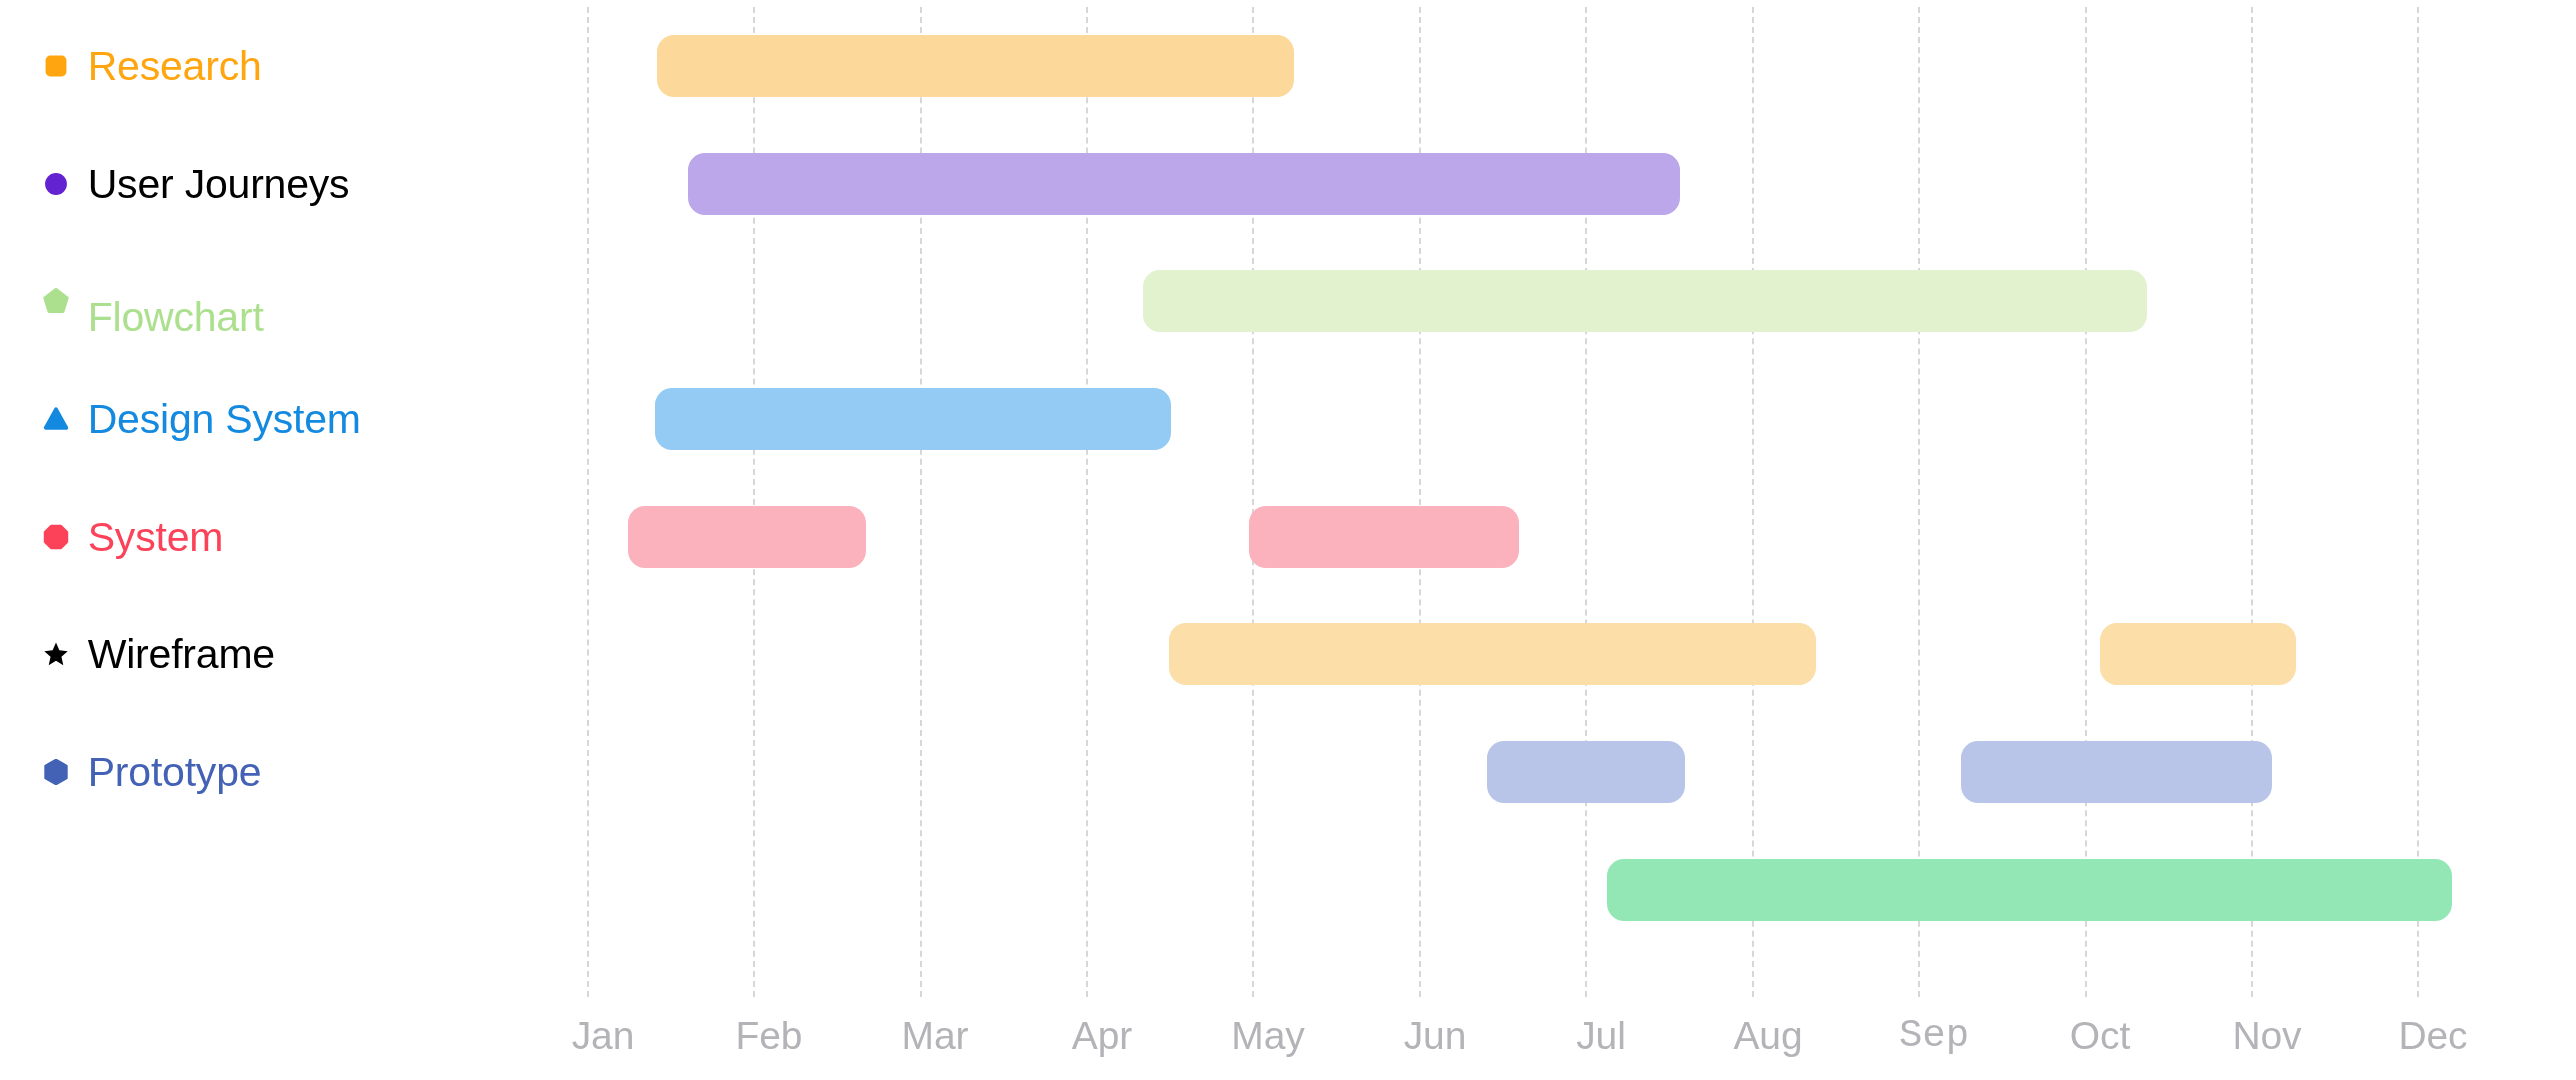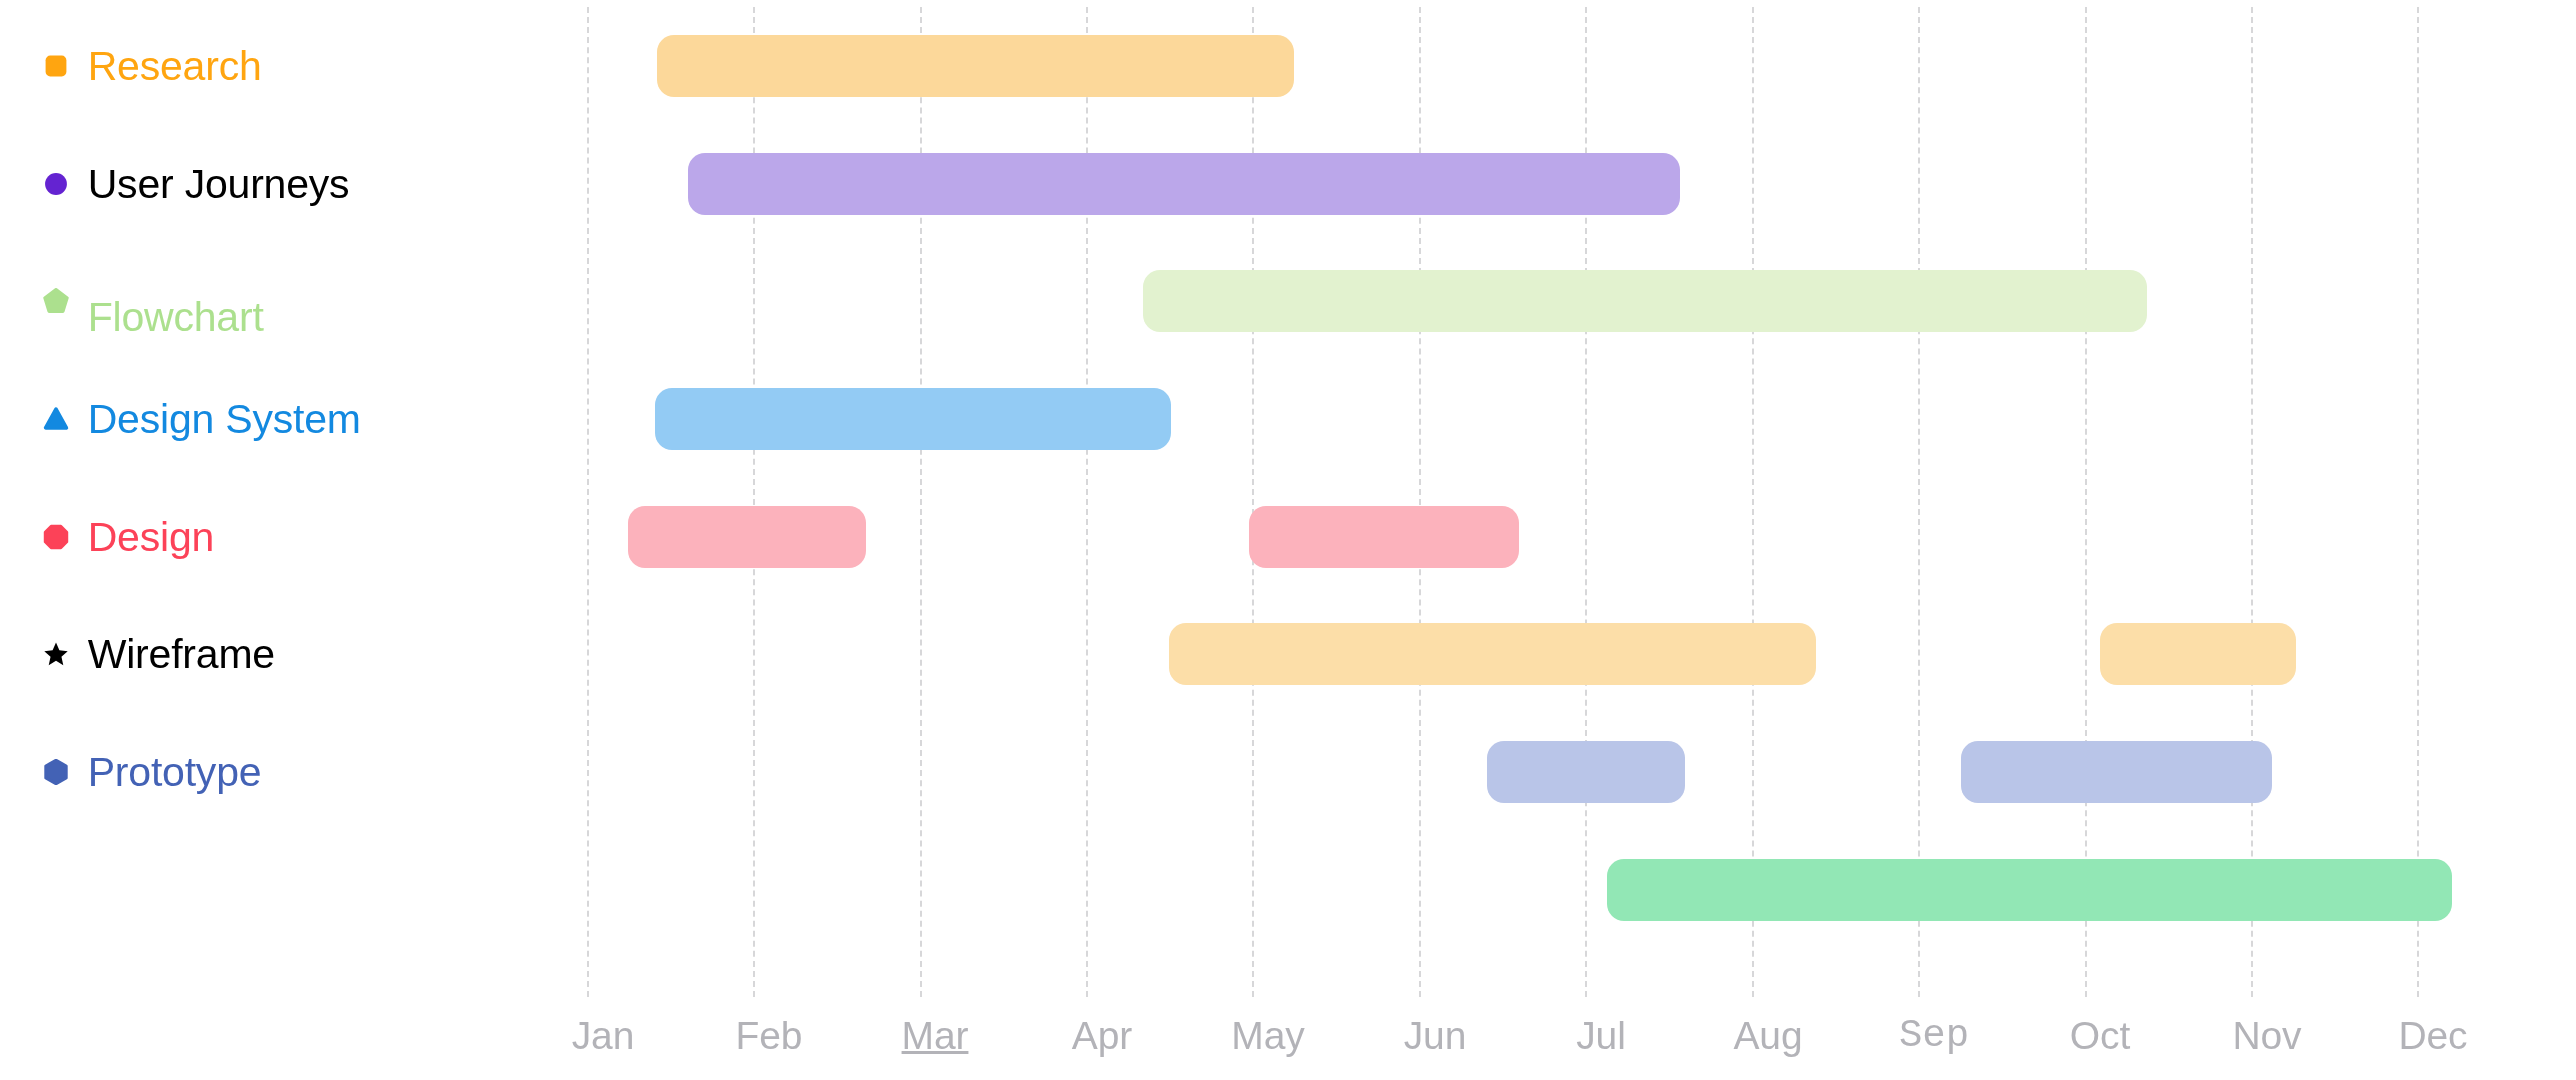--- a/index.html
+++ b/index.html
@@ -162,21 +162,21 @@
             </svg></span>
           <span class="row-name" style="color: rgb(19, 137, 224);">Design System</span>
         </div>
         <div class="bar" title="Design System" style="left: 655px; width: 516px; top: 28px; background: rgb(147, 203, 244);"></div>
       </div>
       <div class="gantt-row" style="top: 478px;">
         <div class="row-label">
           <span class="row-marker"><svg viewBox="0 0 100 100" width="26" height="26">
               <path d="M31 8 L69 8 L92 31 L92 69 L69 92 L31 92 L8 69 L8 31 Z" stroke-linejoin="round" stroke-width="10" stroke="#FC4258" fill="#FC4258"></path>
             </svg></span>
-          <span class="row-name" style="color: rgb(252, 66, 88);">Design</span>
+          <span class="row-name" style="color: rgb(252, 66, 88);">System</span>
         </div>
         <div class="bar" title="Sketch" style="left: 628px; width: 238px; top: 28px; background: rgb(252, 178, 188);"></div>
         <div class="bar" title="Sketch" style="left: 1249px; width: 270px; top: 28px; background: rgb(252, 178, 188);"></div>
       </div>
       <div class="gantt-row" style="top: 595px;">
         <div class="row-label">
           <span class="row-marker"><svg viewBox="0 0 100 100" width="26" height="26">
               <path d="M50 6 L63 36 L95 39 L71 61 L78 93 L50 76 L22 93 L29 61 L5 39 L37 36 Z" stroke-linejoin="round" stroke-width="16" stroke="#FCC košenia" fill="#FCC košenia"></path>
             </svg></span>
           <span class="row-name">Wireframe</span>
@@ -195,21 +195,21 @@
         <div class="bar" title="Prototype" style="left: 1961px; width: 311px; top: 28px; background: rgb(185, 197, 232);"></div>
       </div>
       <div class="gantt-row" style="top: 831px;">
         <div class="bar" title="Hi-fi Design" style="left: 1607px; width: 845px; top: 28px; background: rgb(146, 231, 181);"></div>
       </div>
     </div>
 
   <div id="axis-layer">
       <div class="month-tick" style="left: 504px;">Jan</div>
       <div class="month-tick" style="left: 670px;">Feb</div>
-      <div class="month-tick" style="left: 836px; text-decoration: underline;">Mar</div>
+      <div class="month-tick" style="left: 836px;">Mar</div>
       <div class="month-tick" style="left: 1003px;">Apr</div>
       <div class="month-tick" style="left: 1169px;">May</div>
       <div class="month-tick" style="left: 1336px;">Jun</div>
       <div class="month-tick" style="left: 1502px;">Jul</div>
       <div class="month-tick" style="left: 1669px;">Aug</div>
       <div class="month-tick" style="left: 1835px; font-family: Liberation Mono, monospace;">Sep</div>
       <div class="month-tick" style="left: 2001px;">Oct</div>
       <div class="month-tick" style="left: 2168px;">Nov</div>
       <div class="month-tick" style="left: 2334px;">Dec</div>
     </div>

